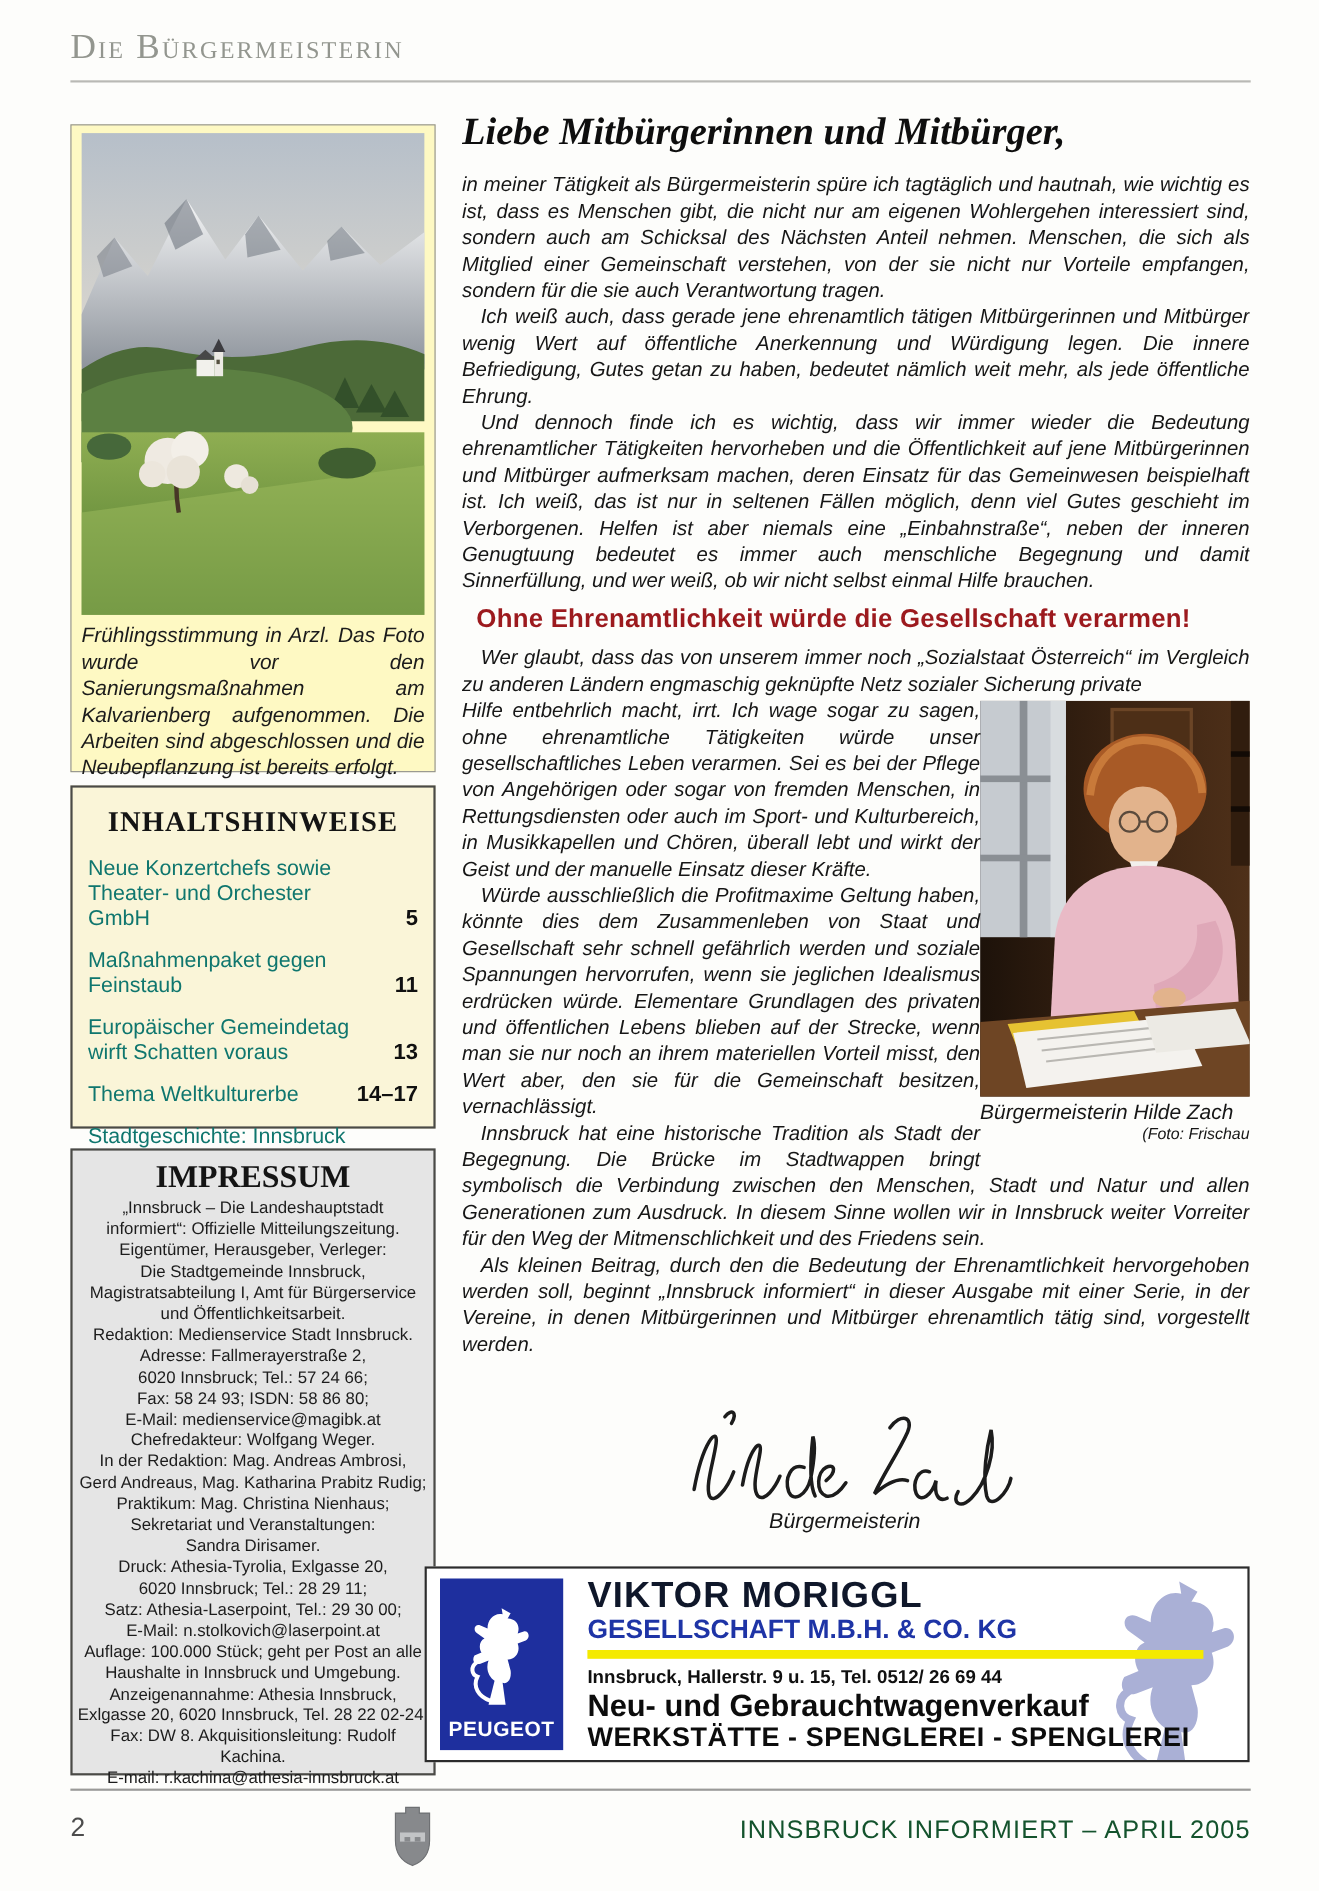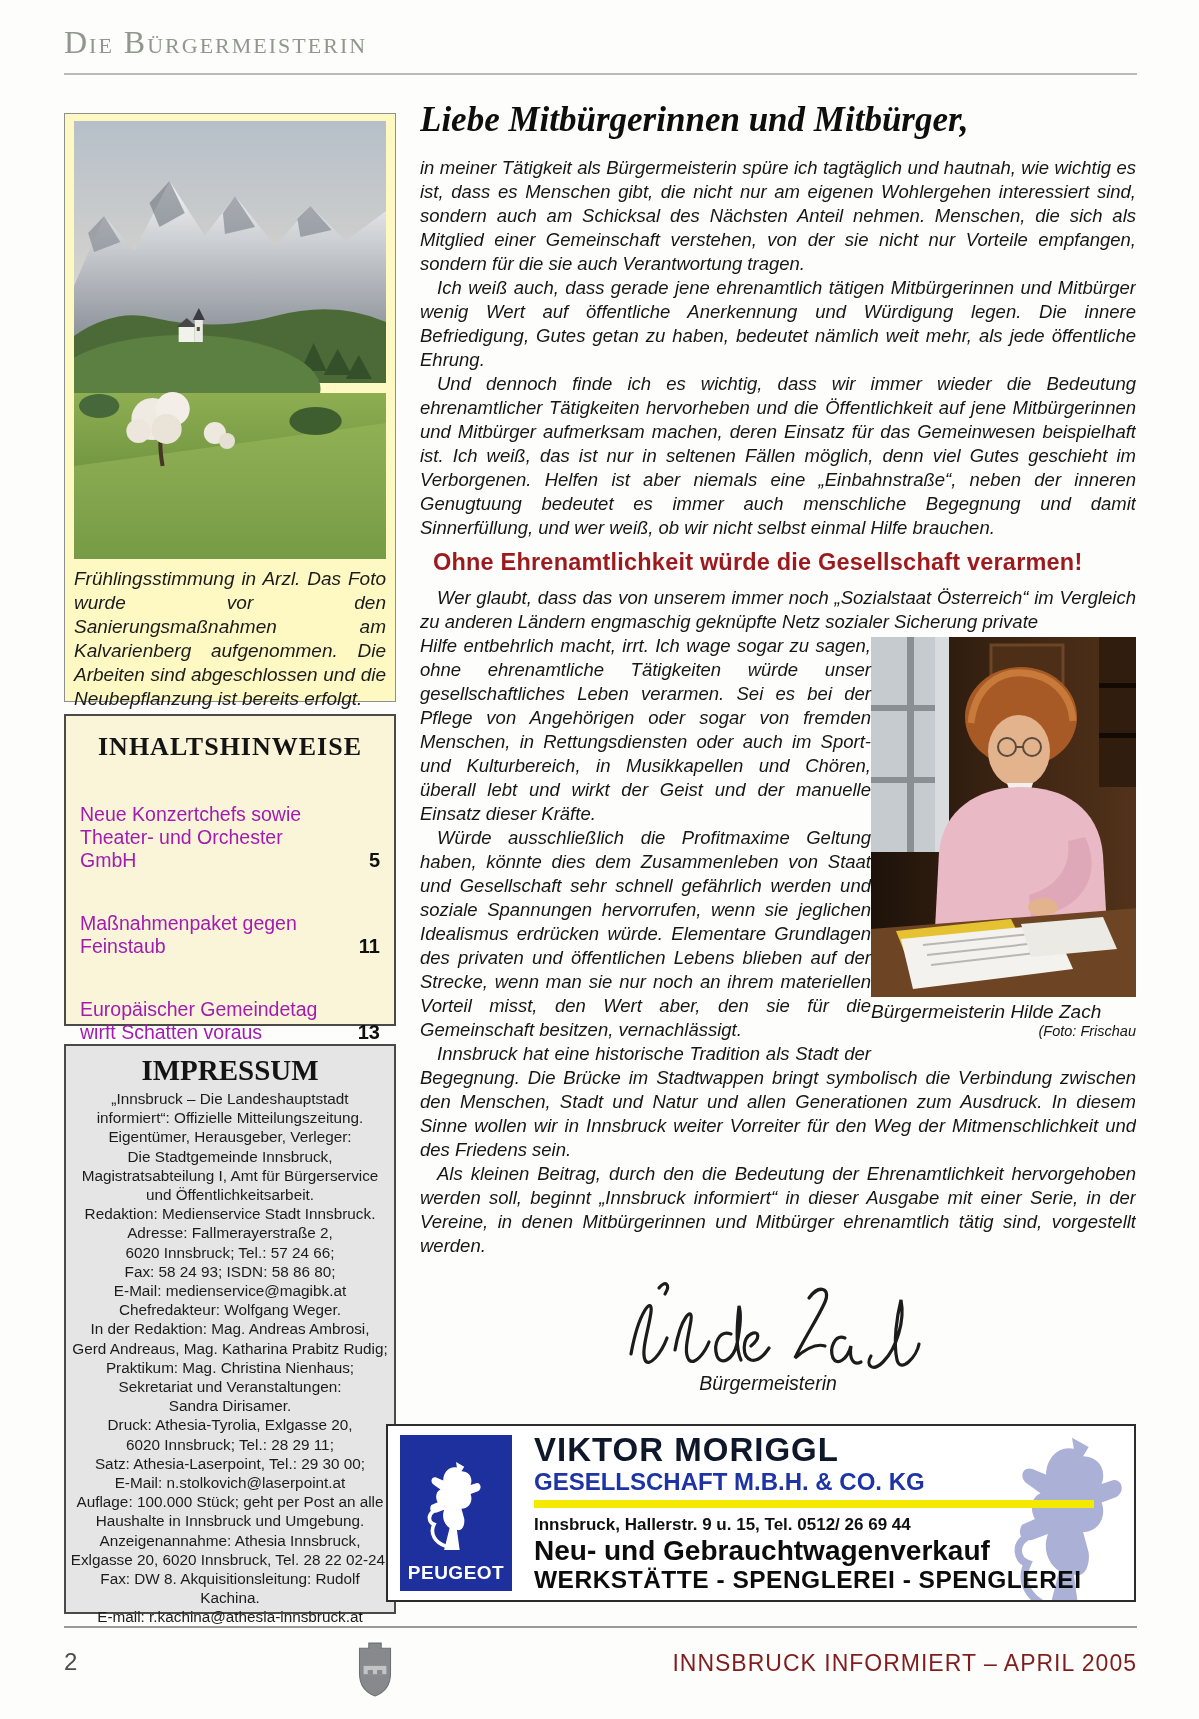--- a/index.html
+++ b/index.html
@@ -20,40 +20,40 @@
   .landscape-svg { width:100%; height:438px; display:block; }
   .photo-caption { font-style:italic; font-size:19px; line-height:24px; text-align:justify;
     color:#1b1b1b; margin:8px 0 0; }
   .photo-credit { font-style:italic; font-size:16.5px; color:#1b1b1b; text-align:right; margin-top:3px; }
 
   .contents-box { position:absolute; left:64px; top:714px; width:332px; height:312px;
     box-sizing:border-box; background:#faf5d8; border:2px solid #4a4a46; padding:16px 14px 8px; }
   .contents-title { font-family:"Liberation Serif", serif; font-weight:bold; font-size:26px;
     letter-spacing:1px; text-align:center; color:#141414; margin:0 0 16px; }
   .toc-row { display:flex; justify-content:space-between; align-items:flex-end; margin-bottom:15px; }
-  .toc-label { font-size:19.5px; line-height:23px; color:#a21caf; max-width:252px;margin-top:25px; }
+  .toc-label { font-size:19.5px; line-height:23px; color:#0f766e; max-width:252px; }
   .toc-page { font-size:20px; font-weight:bold; color:#101010; white-space:nowrap; }
 
   .impressum-box { position:absolute; left:64px; top:1044px; width:332px; height:570px;
     box-sizing:border-box; border:2px solid #4a4a46; background:#e5e5e5; padding:8px 4px; }
   .impressum-title { font-family:"Liberation Serif", serif; font-weight:bold; font-size:29px;
     text-align:center; color:#141414; margin:0 0 2px; }
   .imp-line { font-size:15.3px; line-height:19.2px; text-align:center; color:#1c1c1c; }
 
   
   .right-col { position:absolute; left:420px; top:100px; width:716px; height:1185px;
     overflow:hidden; font-style:italic; color:#161616; }
   .salutation { font-family:"Liberation Serif", serif; font-style:italic; font-weight:bold;
     font-size:35px; color:#0e0e0e; margin:0 0 16px; }
   .right-col p { font-size:18.5px; line-height:24px; text-align:justify; margin:0; }
   .right-col p.indent { text-indent:17px; }
   .subhead { font-style:normal; font-weight:bold; font-size:23.5px; color:#9c1a1e;
     margin:9px 0 10px; padding-left:13px; letter-spacing:.2px; }
 
-  .mayor-figure { float:right; width:265px; margin:3px 0 4px 14px; }
+  .mayor-figure { float:right; width:245px; margin:3px 0 4px 14px; }
   .mayor-svg { width:281px; height:360px; display:block; }
   .mayor-caption { font-style:italic; font-size:19px; color:#161616; margin-top:4px; }
   .mayor-credit { font-style:italic; font-size:14.5px; color:#161616; text-align:right; }
 
   
   .signature-block { position:absolute; left:598px; top:1272px; width:340px; text-align:center; }
   .signature-svg { width:310px; height:100px; display:block; margin:0 auto; }
   .signature-role { font-style:italic; font-size:19.5px; color:#161616; }
 
   
@@ -72,21 +72,21 @@
   .ad-line1 { font-weight:bold; font-size:28px; line-height:31px; color:#0c0c0c; }
   .ad-line2 { font-weight:bold; font-size:24.5px; line-height:27px; color:#0c0c0c; letter-spacing:.5px; }
   .ad-lion { position:absolute; right:-8px; top:8px; width:140px; height:185px; z-index:1; }
 
   
   .page-footer { position:absolute; left:64px; top:1626px; width:1073px;
     border-top:2px solid #9a9a98; display:flex; justify-content:space-between;
     align-items:flex-start; padding-top:12px; }
   .footer-page { font-size:24px; color:#4c4c4c; margin-top:8px; }
   .footer-shield { width:38px; height:58px; }
-  .footer-issue { font-size:23px; color:#7f1d1d; letter-spacing:1px; margin-top:10px; }
+  .footer-issue { font-size:23px; color:#14532d; letter-spacing:1px; margin-top:10px; }
 </style>
 </head>
 <body>
 
 <div class="page">
 
   <div class="masthead">
     <span class="masthead-title">Die Bürgermeisterin</span>
   </div>
 

